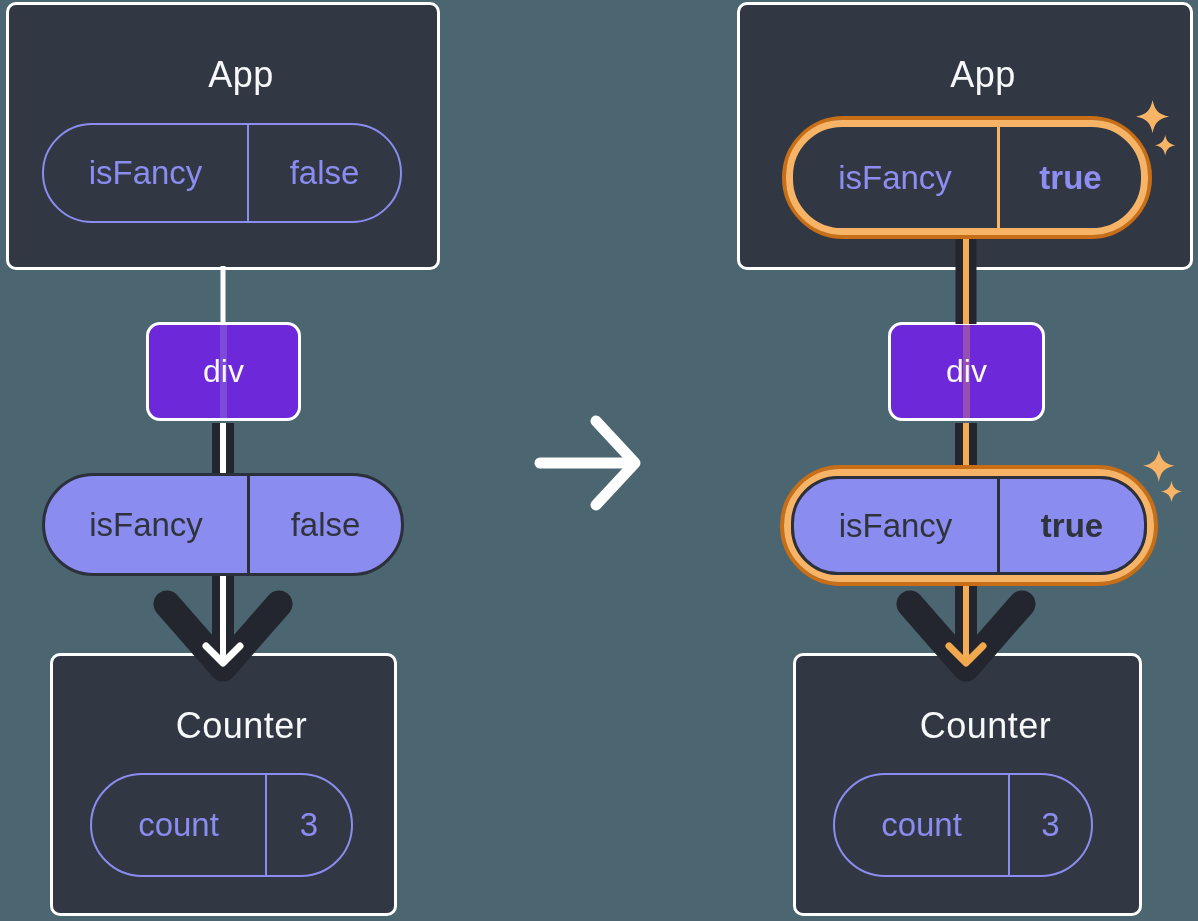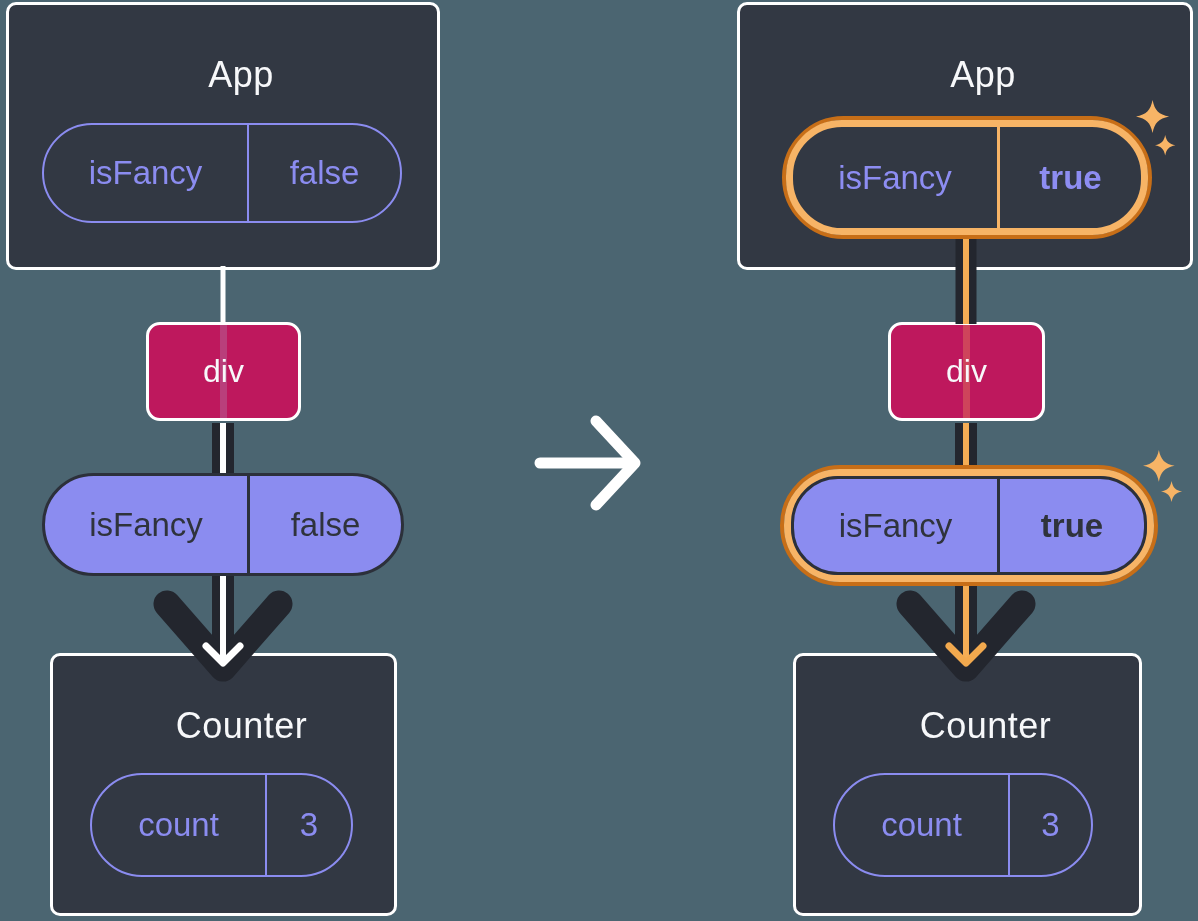--- a/index.html
+++ b/index.html
@@ -9,21 +9,21 @@
   }
   .box{
     position:absolute;background:#323843;border:3px solid #FFFFFF;
     border-radius:10px;box-sizing:border-box;z-index:2;padding-left:36px;
   }
   .box-title{
     text-align:center;color:#F7F8FA;font-size:36px;font-weight:500;
     margin-top:49px;letter-spacing:.5px;
   }
   .divbox{
-    position:absolute;background:#be185d;border:3px solid #FFFFFF;
+    position:absolute;background:#6d28d9;border:3px solid #FFFFFF;
     border-radius:14px;box-sizing:border-box;z-index:2;
     display:flex;align-items:center;justify-content:center;
     color:#F7F8FA;font-size:32px;font-weight:500;
   }
   .ghost-line{position:absolute;top:0;bottom:0;width:7px;z-index:1;}
   .divbox span{position:relative;z-index:2;}
   .pill{
     position:absolute;box-sizing:border-box;display:flex;align-items:stretch;
     border-radius:60px;z-index:4;font-size:33px;
   }

